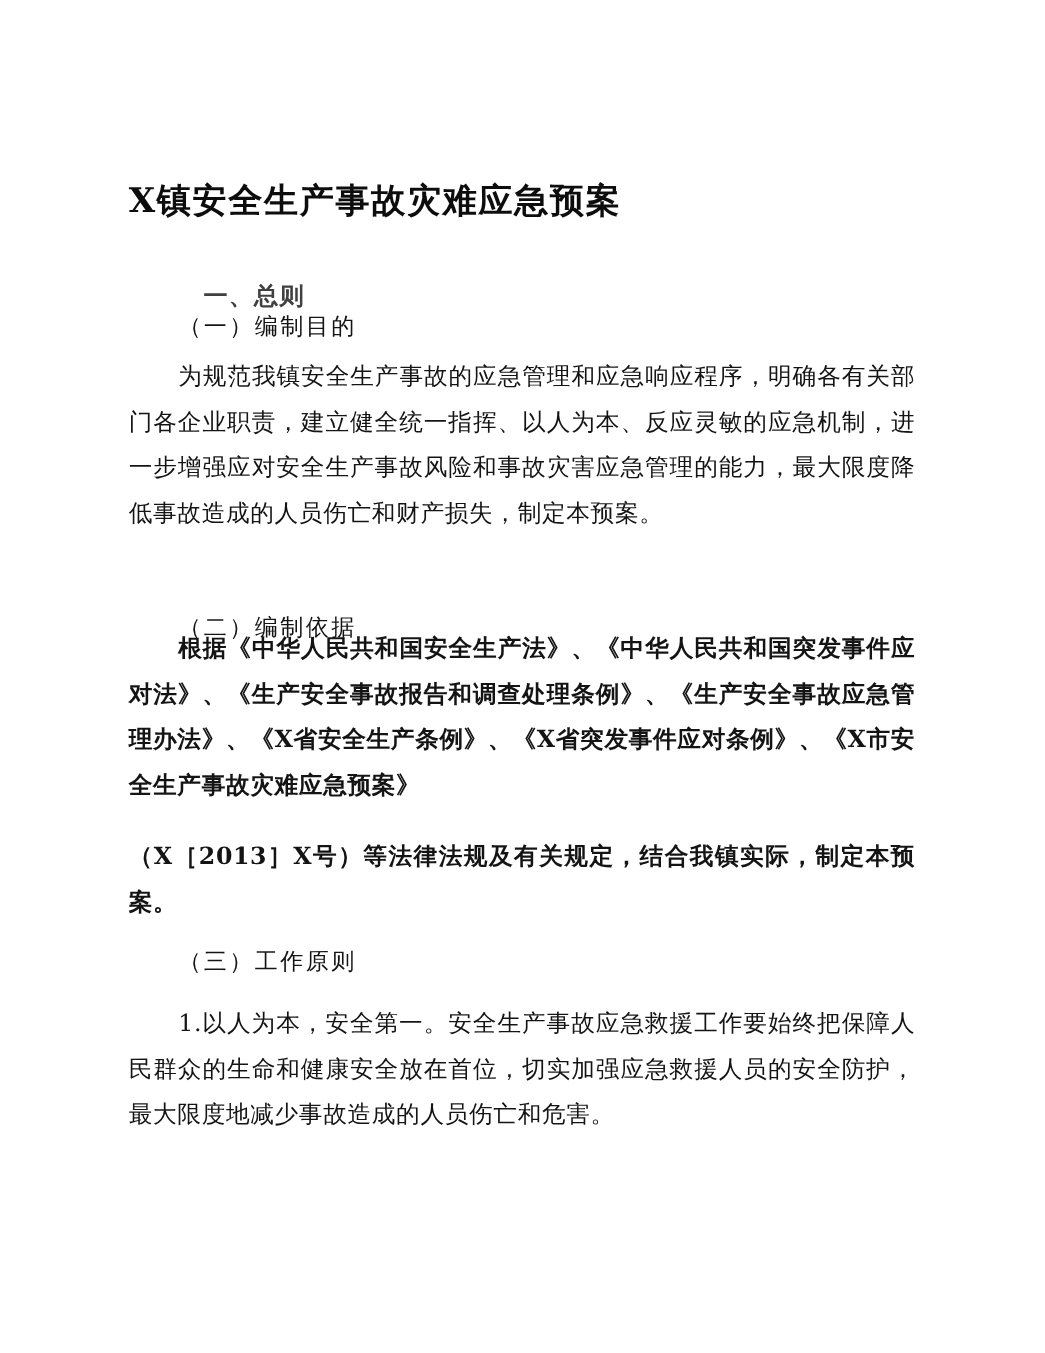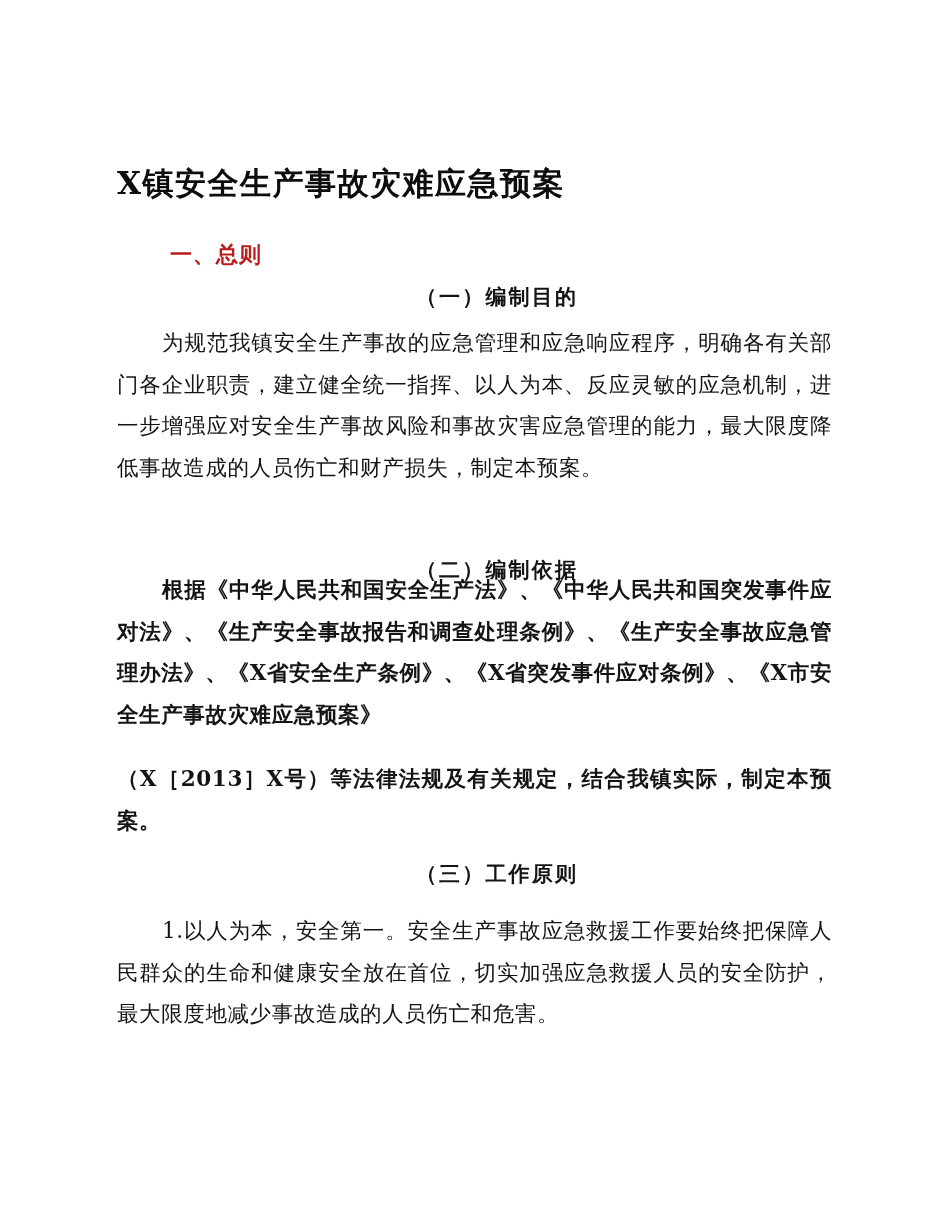--- a/index.html
+++ b/index.html
@@ -46,43 +46,42 @@
     left: 0;
     top: 163px;
     width: 715px;
   }
 
   .h1-heading {
     position: absolute;
     left: 0;
     top: 238px;
     width: 715px;
-    margin: 1px;
+    margin: 16px;
     font-family: "DejaVu Sans", "Liberation Sans", sans-serif;
     font-weight: 700;
     font-size: 22px;
     line-height: 32px;
     letter-spacing: 1px;
     text-indent: 52px;
-    color: #b91c1c;
+    color: #404040;
   }
 
   .h2-heading {
     position: absolute;
     left: 0;
     width: 715px;
     margin: 0;
     font-family: "DejaVu Serif", "Liberation Serif", serif;
-    font-weight: 700;
+    font-weight: 400;
     font-size: 21px;
     line-height: 36px;
     letter-spacing: 2.2px;
     text-indent: 45px;
     color: #141414;
-    text-align: center;
   }
 
   .body-para {
     position: absolute;
     left: 0;
     width: 715px;
     margin: 0;
     font-family: "DejaVu Serif", "Liberation Serif", serif;
     font-weight: 400;
     font-size: 21.5px;

